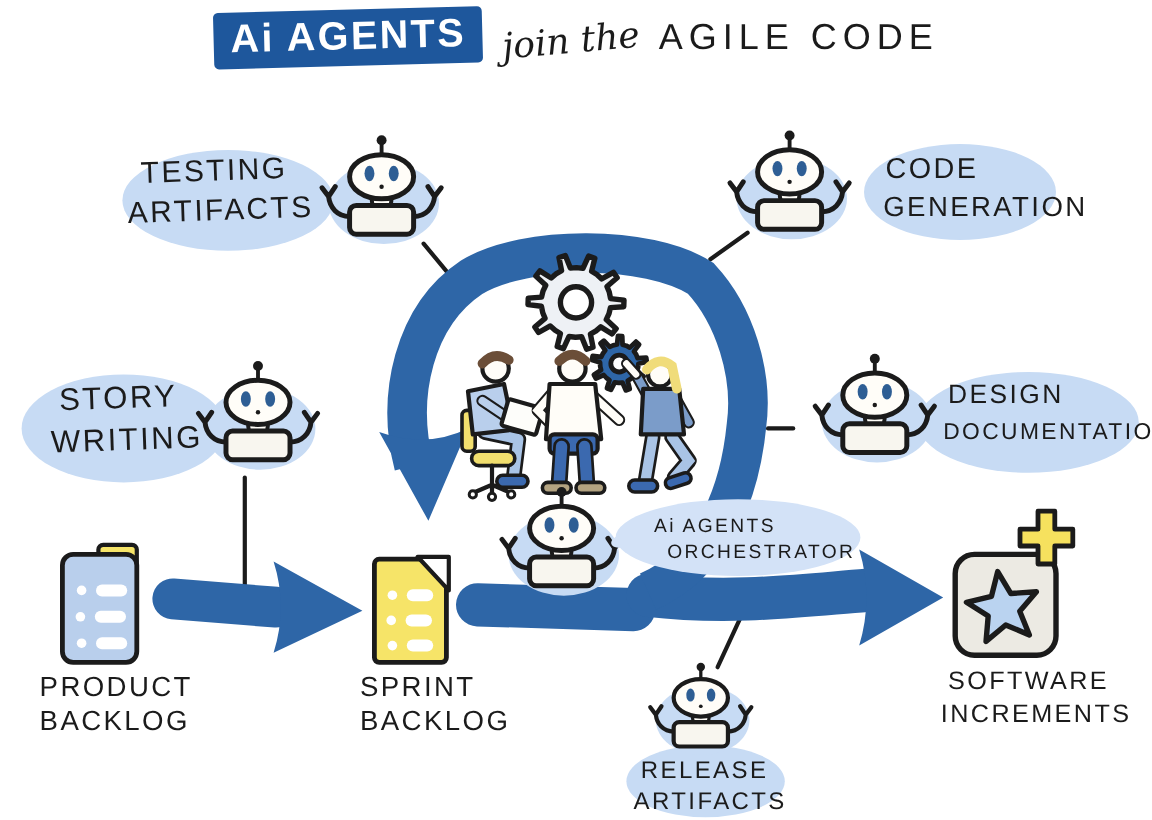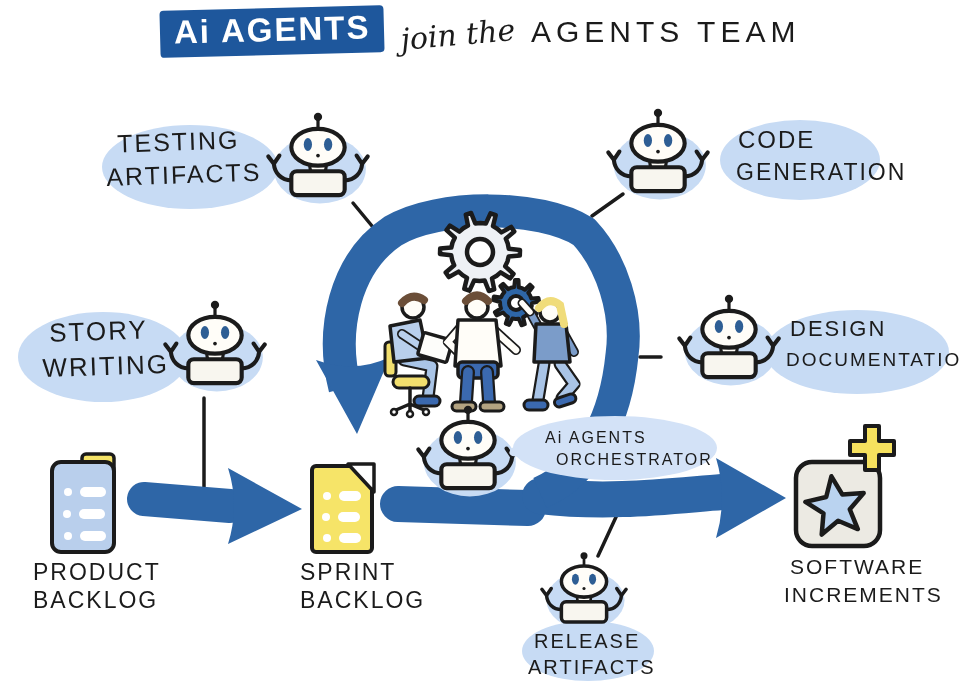--- a/index.html
+++ b/index.html
@@ -23,21 +23,21 @@
           letter-spacing:2px;font-weight:500;}
 </style>
 </head>
 <body>
 
 <div class="canvas">
 
   <div class="title-row">
     <span class="title-badge">Ai AGENTS</span>
     <span class="title-script">join the</span>
-    <span class="title-main">AGENTS TEAM</span>
+    <span class="title-main">AGILE CODE</span>
   </div>
 
   <svg width="960" height="683" viewBox="0 0 960 683">
 
     <defs>
       <g id="robot">
         <ellipse class="blob" cx="2" cy="8" rx="50" ry="37"></ellipse>
         <line x1="0" y1="-30" x2="0" y2="-46" class="outl" stroke-width="3.5"></line>
         <circle cx="0" cy="-49" r="4.5" fill="var(--ink)"></circle>
         <path d="M-29,20 C-40,20 -47,12 -48,2 M-48,2 L-54,-6 M-48,2 L-42,-7" class="outl" fill="none" stroke-width="4.5"></path>

